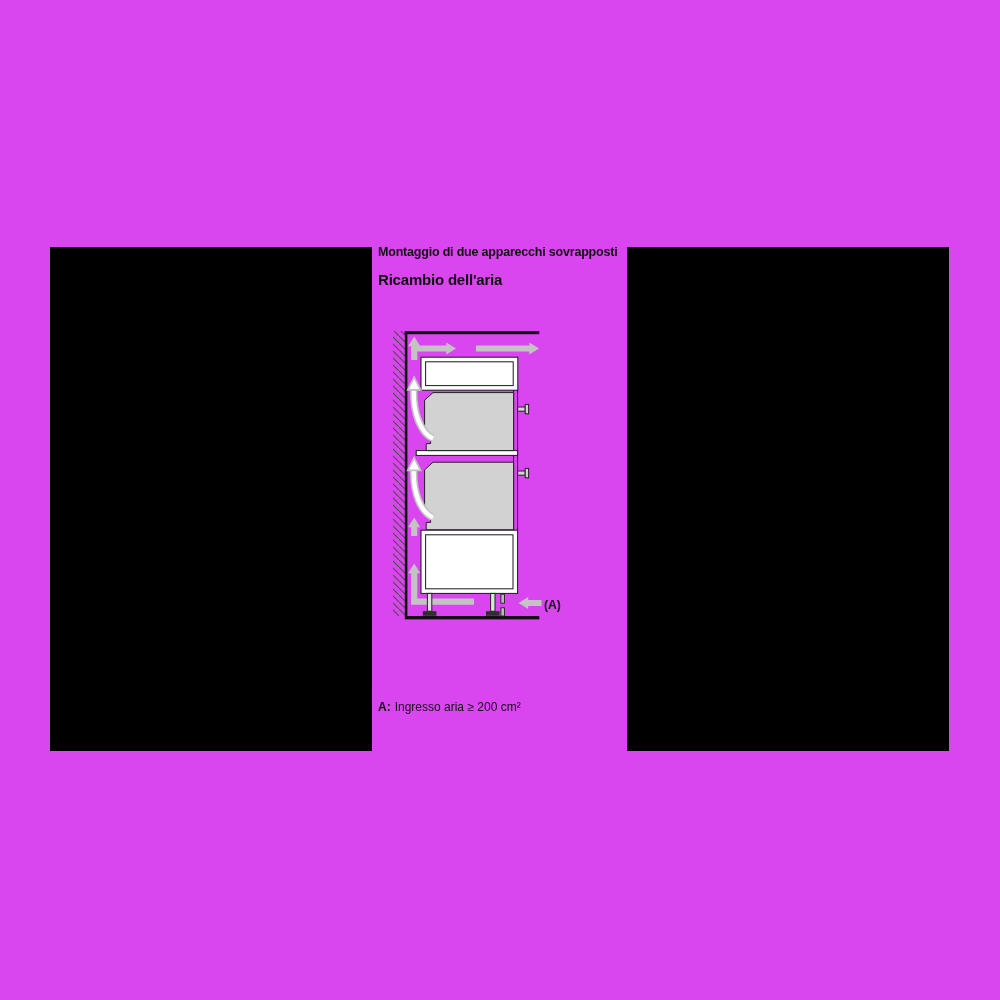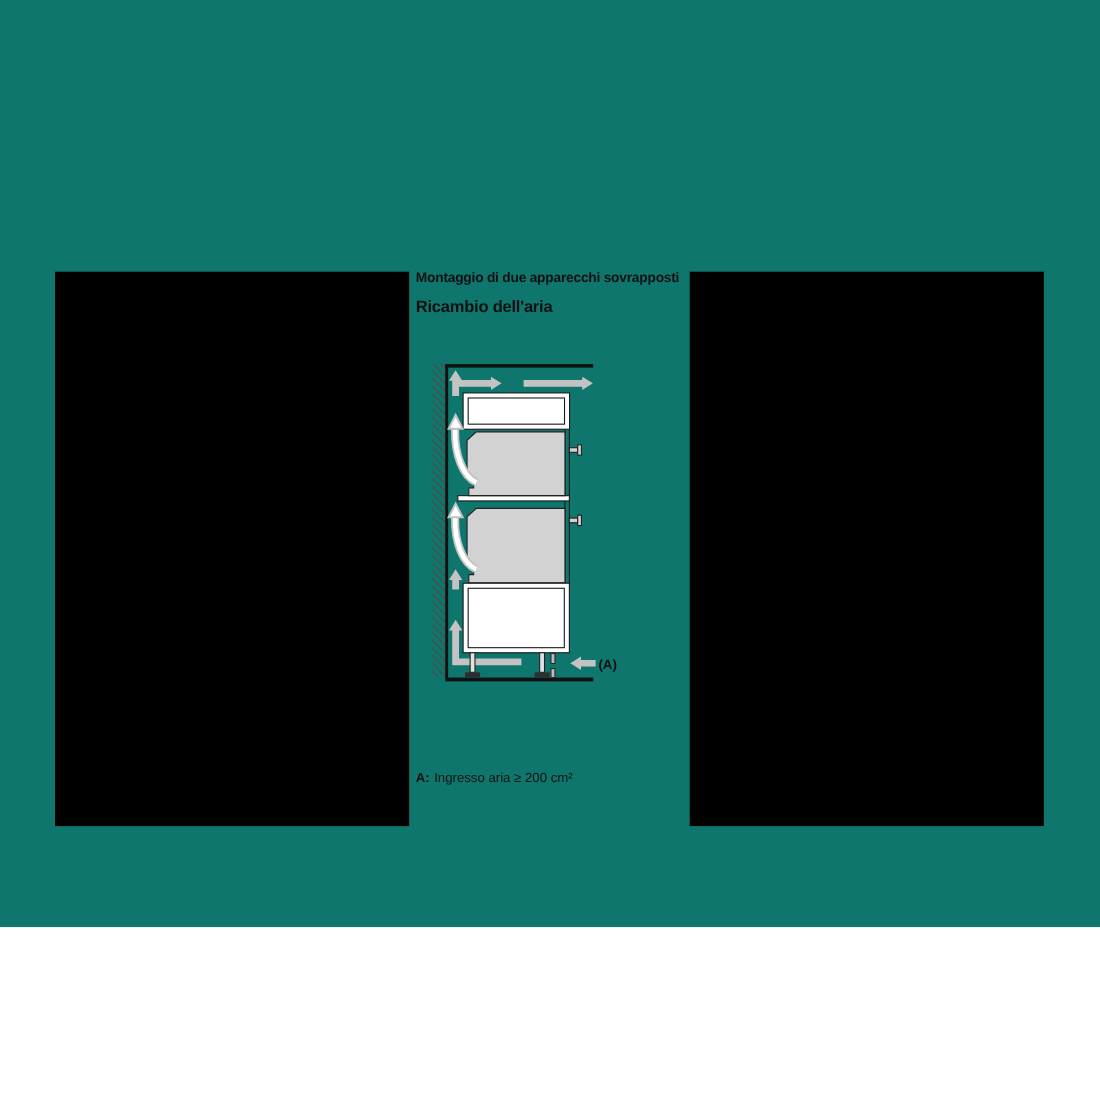--- a/index.html
+++ b/index.html
@@ -1,16 +1,16 @@
 <!DOCTYPE html>
 <html><head>
 <meta charset="utf-8">
 <style>
   html,body{margin:0;padding:0;background:#fff;}
-  #page{position:relative;width:1000px;height:843px;background:#0f766e;overflow:hidden;
+  #page{position:relative;width:1000px;height:1000px;background:#d946ef;overflow:hidden;
         font-family:"Liberation Sans","DejaVu Sans",sans-serif;color:#111;}
   .abs{position:absolute;}
   .blackblock{position:absolute;top:247px;width:322px;height:504px;background:#000;}
   #block-left{left:50px;}
   #block-right{left:627px;}
   #doc-title{left:378px;top:245px;font-size:12.5px;font-weight:bold;letter-spacing:-0.2px;white-space:nowrap;}
   #doc-subtitle{left:378px;top:271px;font-size:15px;font-weight:bold;letter-spacing:-0.2px;white-space:nowrap;}
   #caption{left:378px;top:700px;font-size:12px;white-space:nowrap;}
   #caption .cap-label{font-weight:bold;}
   #caption .cap-text{margin-left:4px;font-weight:normal;}

